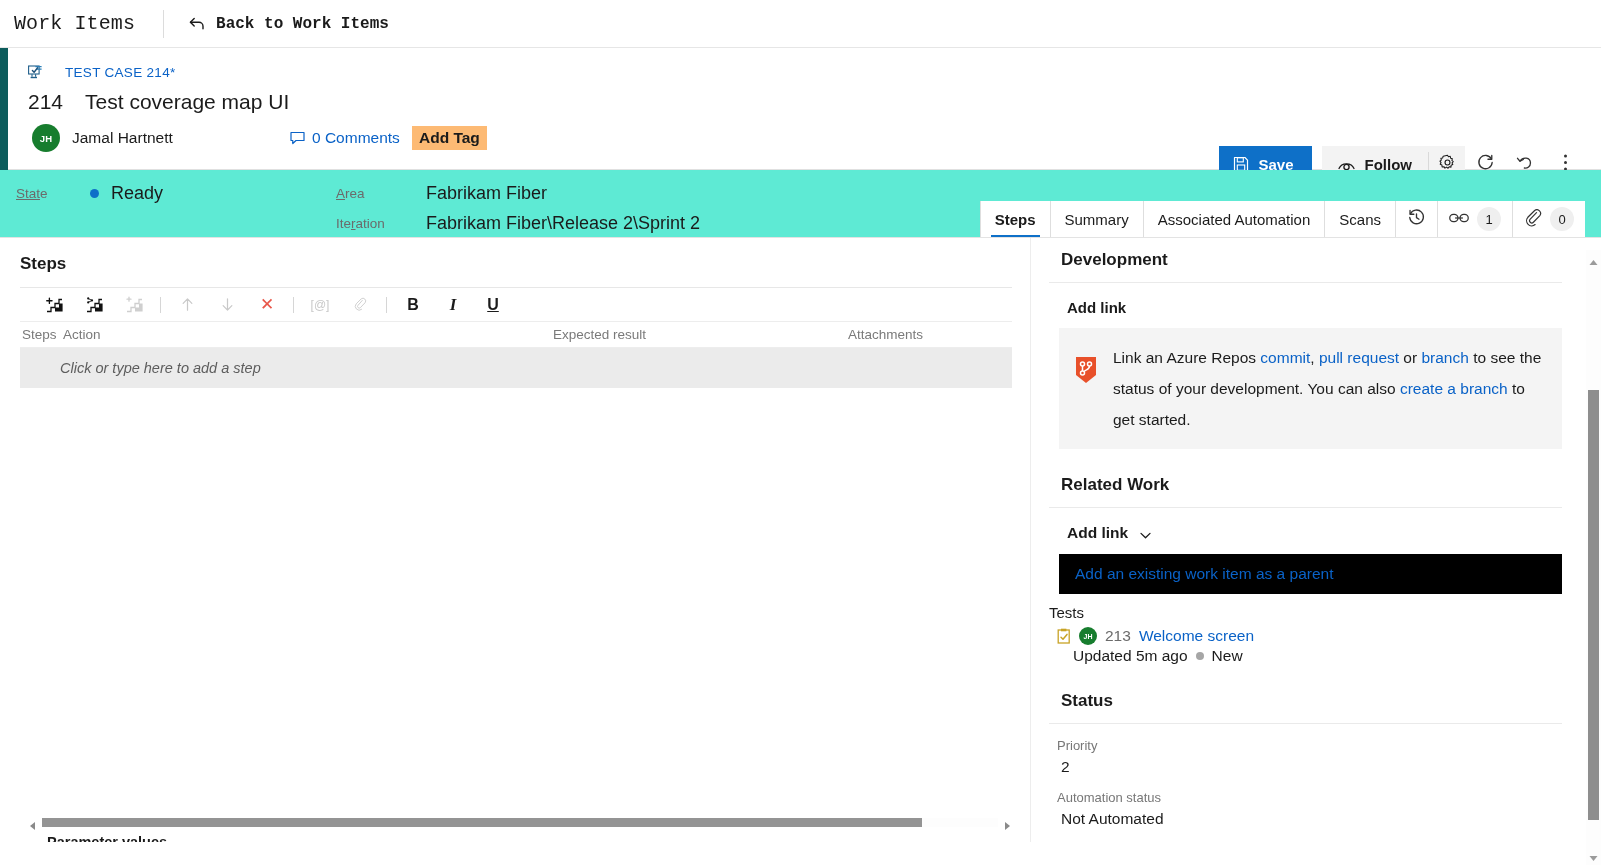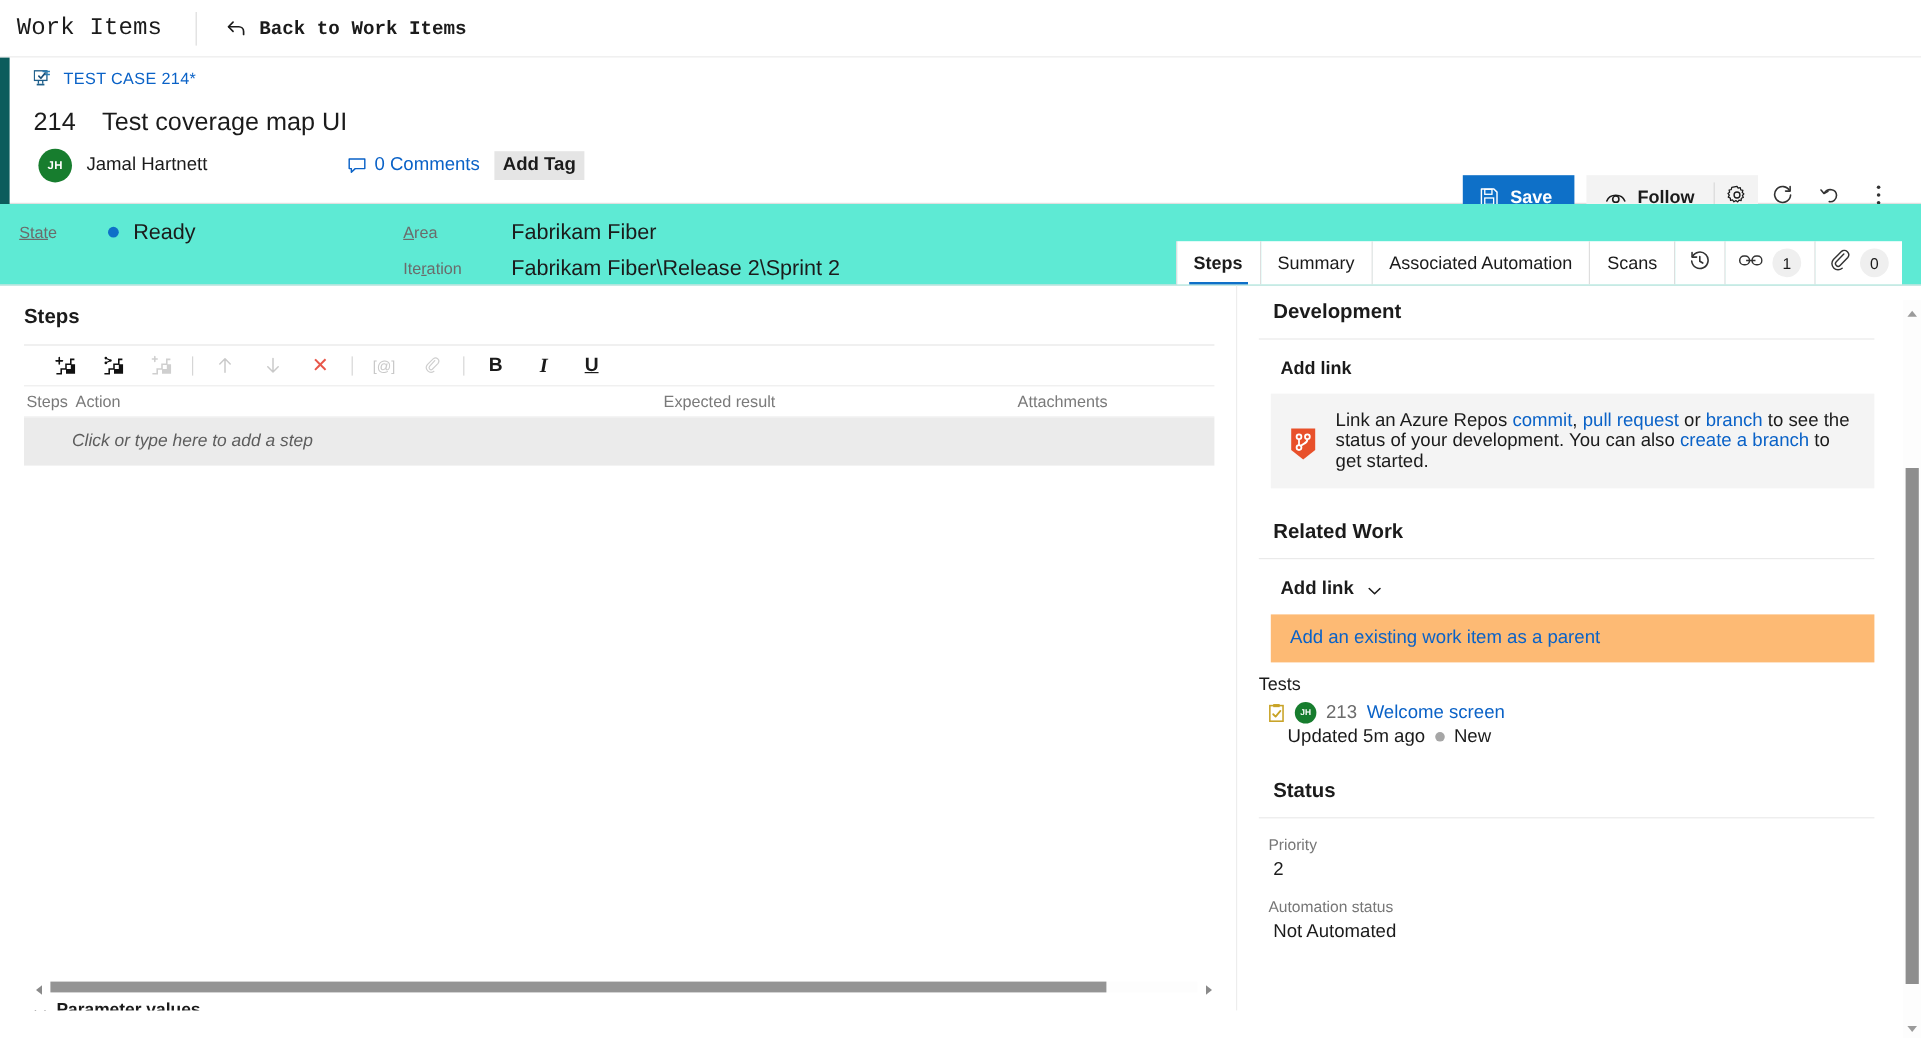--- a/index.html
+++ b/index.html
@@ -31,21 +31,21 @@
   .wi-header {
     position: relative; background: #fff;
     border-bottom: 1px solid #e0e0e0;
     padding: 10px 16px 6px 28px;
     height: 122px;
   }
   .accent-bar {
     position: absolute; left: 0; top: 0; width: 8px; height: 122px;
     background: #0c5c5c;
   }
-  .breadcrumb { display: flex; align-items: flex-start; gap: 10px; height: 22px; }
+  .breadcrumb { display: flex; align-items: flex-end; gap: 22px; height: 22px; }
   .tc-icon { width: 15px; height: 15px; display: inline-block; position: relative; }
   .breadcrumb-text { font-size: 13.5px; color: #0a62c7; letter-spacing: .3px; cursor: pointer; }
 
   .title-row { display: flex; align-items: center; gap: 22px; margin-top: 10px; }
   .wi-id { font-size: 21px; color: #1b1b1b; font-weight: 400; }
   .wi-title { font-size: 21px; color: #1b1b1b; font-weight: 400; }
 
   .meta-row { display: flex; align-items: center; margin-top: 10px; position: relative; }
   .avatar {
     width: 28px; height: 28px; border-radius: 50%;
@@ -55,21 +55,21 @@
   }
   .assignee { font-size: 15.5px; margin-left: 12px; color: #1b1b1b; }
   .comments-link {
     position: absolute; left: 262px; display: flex; align-items: center; gap: 6px;
     font-size: 15.5px; color: #0a62c7; cursor: pointer;
   }
   .speech-icon { width: 16px; height: 14px; display: inline-block; }
   .add-tag {
     position: absolute; left: 384px;
     font-size: 15.5px; font-weight: 600; color: #1b1b1b;
-    background: #e5e5e5; padding: 3px 7px; cursor: pointer;
+    background: #fdba74; padding: 3px 7px; cursor: pointer;
   }
 
   
   .wi-actions { position: absolute; right: 16px; top: 98px; display: flex; align-items: center; }
   .btn-save {
     display: flex; align-items: center; gap: 9px;
     background: #0e70c8; color: #fff; border: none;
     height: 36px; padding: 0 18px 0 14px; font-size: 15px; font-weight: 600;
     font-family: inherit; cursor: pointer;
   }
@@ -193,27 +193,27 @@
 
   
   .rp-title { font-size: 17px; font-weight: 700; color: #1b1b1b; margin-left: 12px; }
   .rp-rule { height: 1px; background: #eaeaea; margin-top: 12px; }
   .rp-sub { font-size: 15px; font-weight: 700; color: #1b1b1b; margin: 16px 0 0 18px; }
   .dev-callout {
     background: #f4f4f4; margin: 12px 0 0 10px; padding: 14px 16px 14px 14px;
     display: flex; gap: 14px; align-items: flex-start;
   }
   .repo-icon { width: 26px; height: 30px; flex: none; margin-top: 12px; }
-  .dev-text { font-size: 15.5px; line-height: 17px; color: #1b1b1b; }
+  .dev-text { font-size: 15.5px; line-height: 31px; color: #1b1b1b; }
   .lnk { color: #0a62c7; cursor: pointer; }
 
   .addlink-row { display: flex; align-items: center; gap: 11px; margin: 16px 0 0 18px; cursor: pointer; }
   .addlink-text { font-size: 15.5px; font-weight: 700; color: #1b1b1b; }
   .parent-banner {
-    background: #fdba74; margin: 12px 0 0 10px; padding: 11px 16px;
+    background: #000000; margin: 12px 0 0 10px; padding: 11px 16px;
     font-size: 15.5px; color: #0a62c7; cursor: pointer;
   }
   .tests-label { font-size: 15px; color: #1b1b1b; margin: 10px 0 0 0; }
   .test-row { display: flex; align-items: center; gap: 8px; margin-top: 6px; padding-left: 8px; }
   .clipboard-icon { width: 14px; height: 16px; flex: none; }
   .mini-avatar {
     width: 18px; height: 18px; border-radius: 50%; background: #177d2e;
     color: #fff; font-size: 7px; font-weight: 700;
     display: flex; align-items: center; justify-content: center; flex: none;
   }

